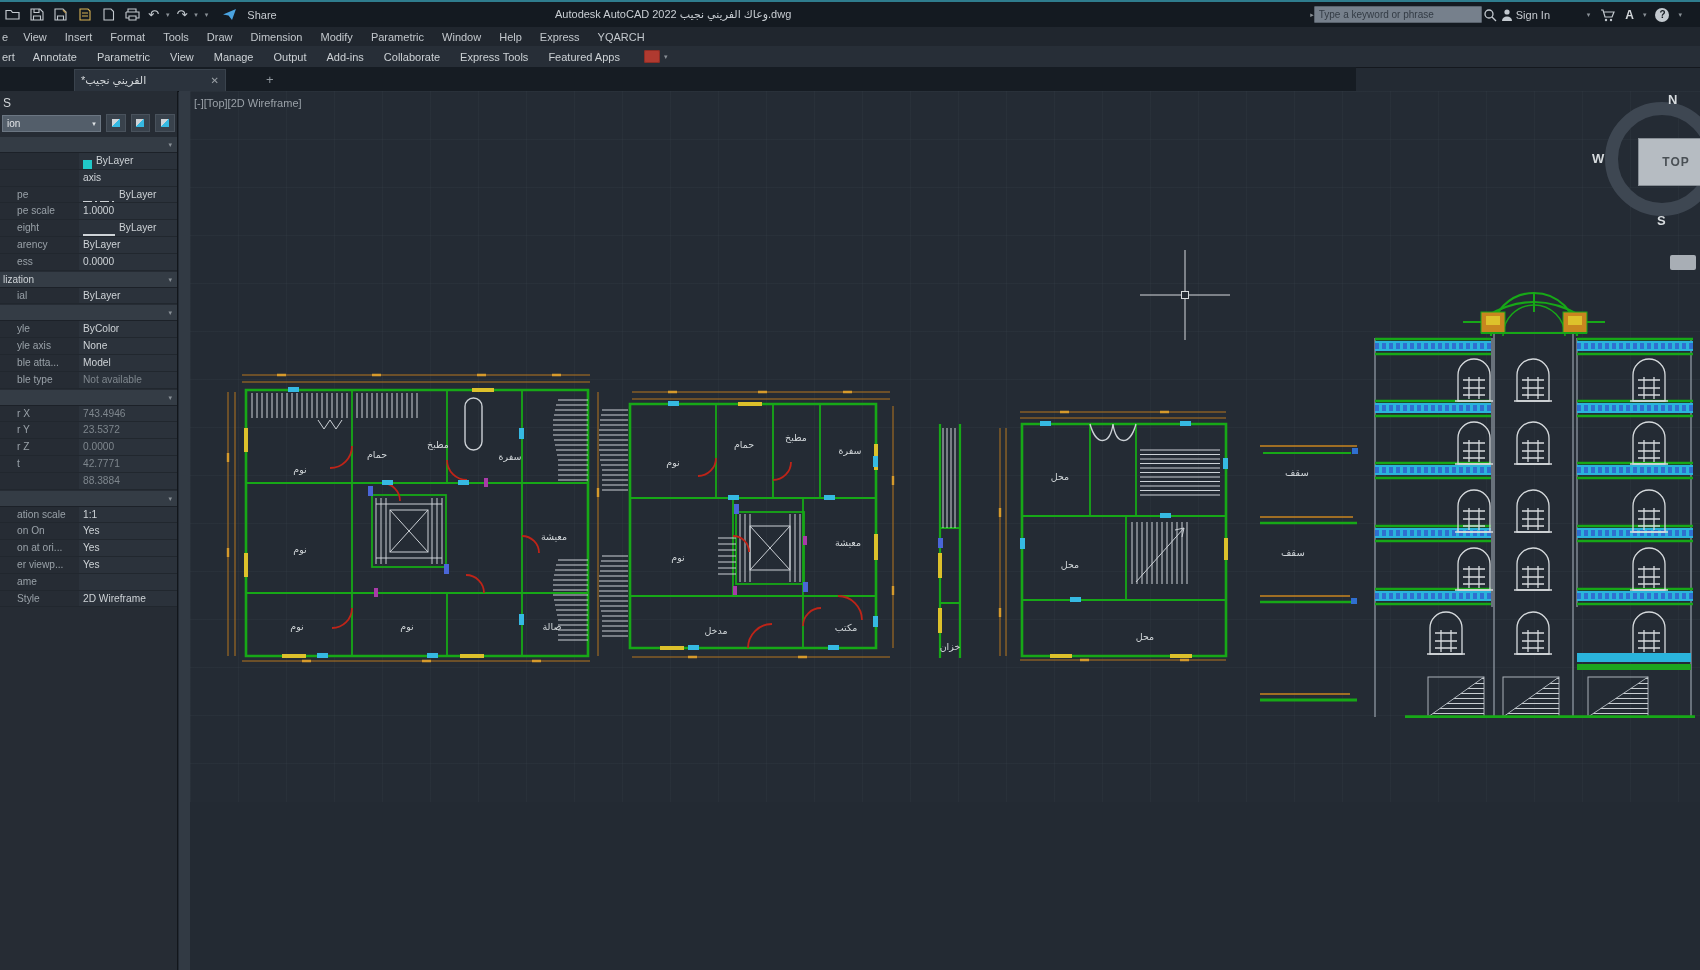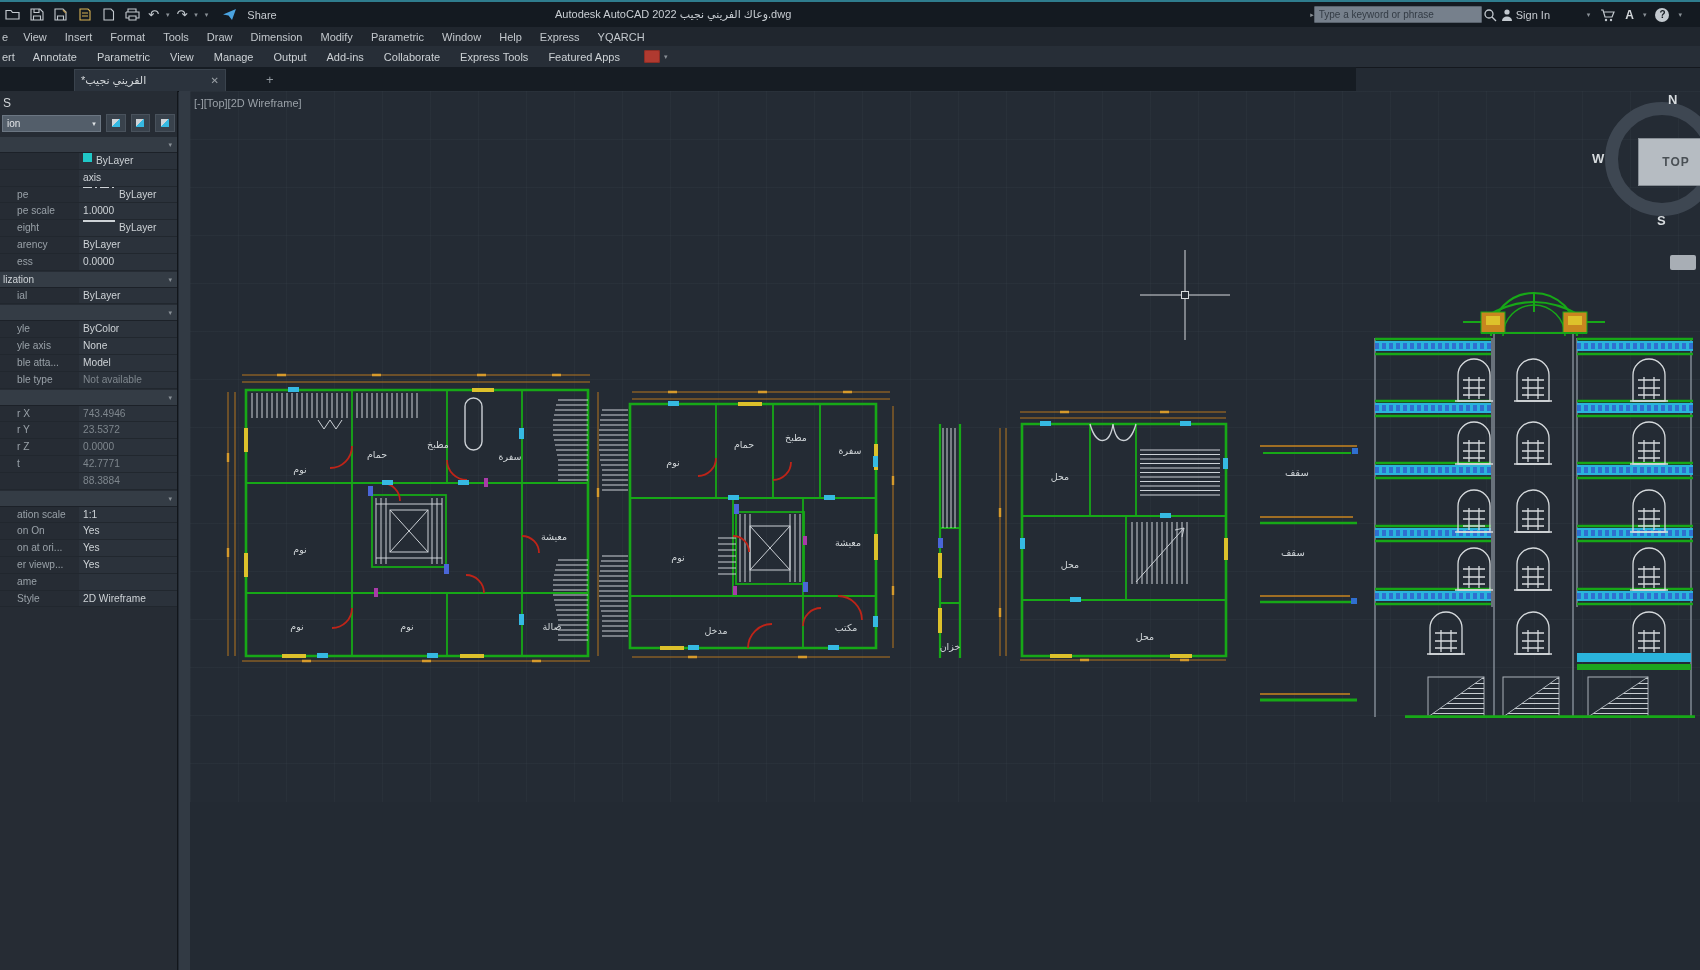--- a/index.html
+++ b/index.html
@@ -46,21 +46,21 @@
   #props{left:0;top:91px;width:178px;height:879px;background:#262c34;border-right:1px solid #12161b;box-sizing:border-box}
   .p-title{padding:5px 0 2px 3px;color:#d3d7da;font-size:12px}
   .p-selrow{display:flex;align-items:center;gap:5px;padding:2px 2px 4px 2px}
   .p-dd{width:100px;height:17px;background:#535e6a;border:1px solid #6b7682;display:flex;align-items:center;
         justify-content:space-between;padding:0 4px;color:#e2e5e8;font-size:10px;box-sizing:border-box}
   .p-dd .caret{color:#dfe3e6}
   .p-btn{width:18px;height:16px;background:#39424c;border:1px solid #49525c;display:inline-flex;align-items:center;justify-content:center}
   .p-btn i{display:block;width:8px;height:8px;background:linear-gradient(135deg,#cfd4d8 50%,#35b9e2 50%)}
   .pr{display:flex;height:15.8px;line-height:15.8px;font-size:10.2px;border-bottom:1px solid #21272e}
   .pl{width:62px;padding-left:17px;color:#99a1a8;overflow:hidden;white-space:nowrap;flex:none}
-  .pv{flex:1;padding-left:4px;color:#ced3d7;background:#2b323b;display:flex;align-items:flex-start;gap:4px;overflow:hidden;white-space:nowrap}
+  .pv{flex:1;padding-left:4px;color:#ced3d7;background:#2b323b;display:flex;align-items:flex-end;gap:4px;overflow:hidden;white-space:nowrap}
   .pv b{font-weight:normal}
   .pv.muted b{color:#7e868d}
   .swatch{width:9px;height:9px;background:#20c8c8;flex:none}
   .ltdash{width:32px;height:1px;flex:none;background:repeating-linear-gradient(90deg,#ced3d7 0 9px,transparent 9px 12px,#ced3d7 12px 14px,transparent 14px 17px)}
   .lwsolid{width:32px;height:2px;flex:none;background:#ced3d7}
   .psec{display:flex;height:15px;line-height:15px;align-items:center;justify-content:space-between;background:#343c45;
         color:#cfd4d8;font-size:10px;padding:0 5px 0 3px;border-bottom:1px solid #1c2128;margin-top:1px}
   #props-divider{left:179px;top:91px;width:11px;height:879px;background:#323a44}
   
   #canvas{left:190px;top:91px;width:1510px;height:711px;background-color:#242b34;overflow:hidden;

